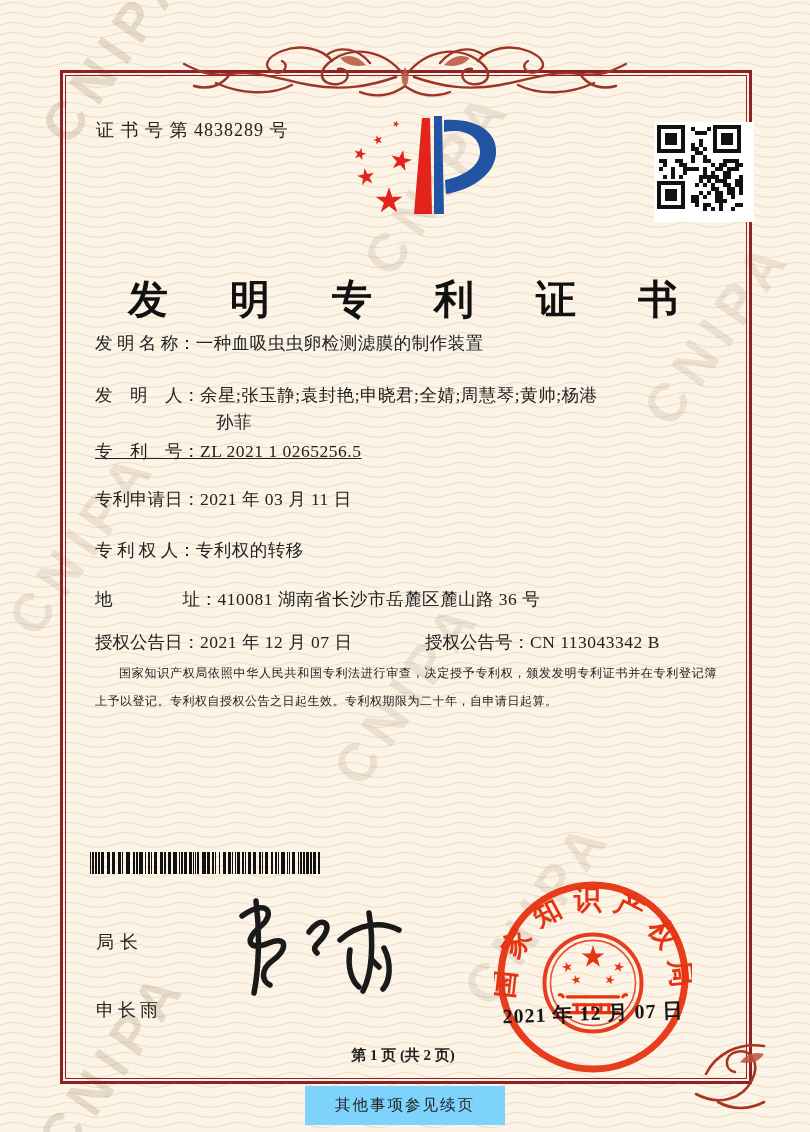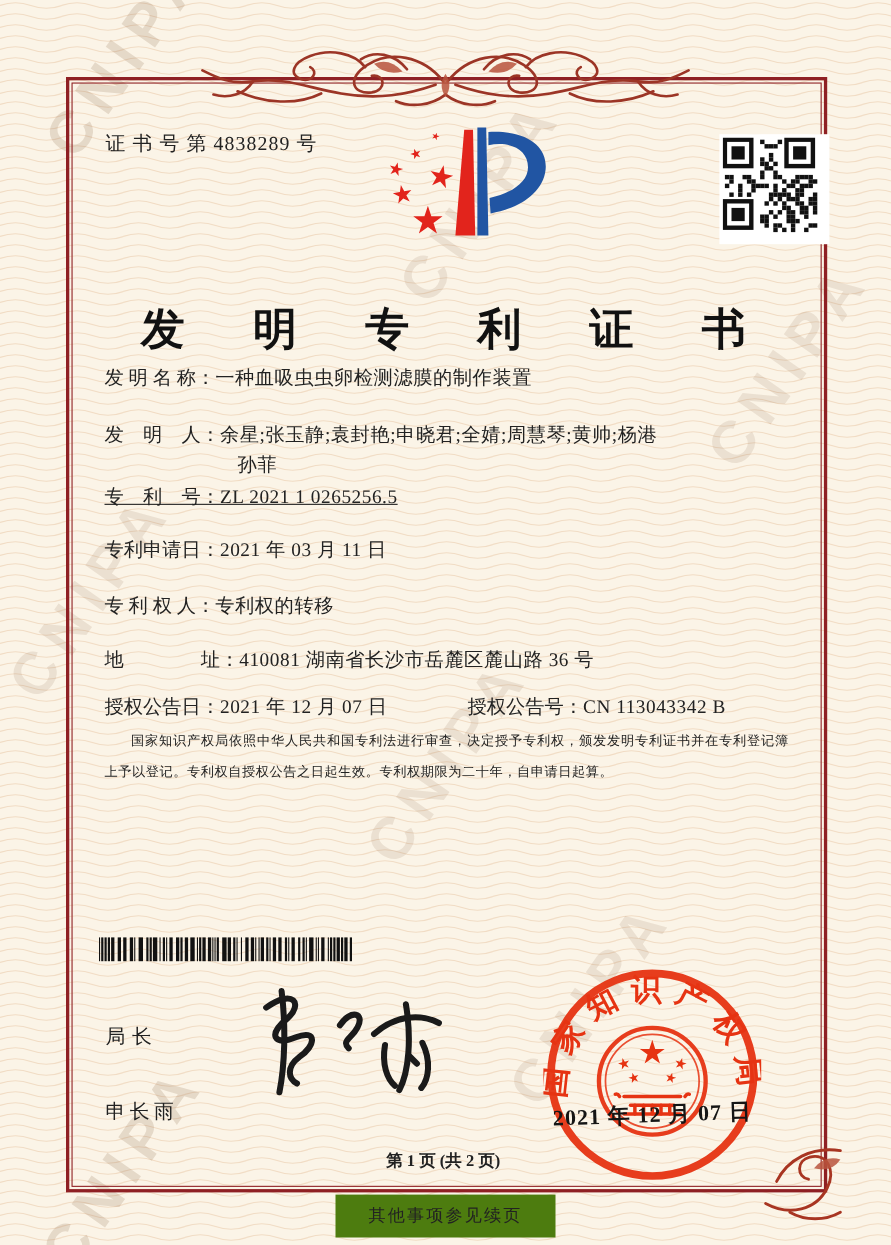--- a/index.html
+++ b/index.html
@@ -32,21 +32,21 @@
   .barcode{position:absolute;left:90px;top:852px;}
   .signer-title{position:absolute;left:96px;top:930px;font-size:18px;letter-spacing:6px;text-align:center;}
   .signer-name{position:absolute;left:96px;top:998px;font-size:18px;letter-spacing:4px;}
   .signature{position:absolute;left:212px;top:888px;}
   .seal{position:absolute;left:494px;top:878px;width:198px;height:198px;z-index:4;}
   .seal-date{position:absolute;left:-10px;right:-10px;top:122px;text-align:center;
              font-size:20px;font-weight:bold;color:#151515;letter-spacing:1px;
              transform:rotate(-2deg);white-space:nowrap;}
   .page-info{position:absolute;left:60px;top:1046px;width:686px;text-align:center;font-size:15px;font-weight:bold;}
   .note-box{position:absolute;left:50%;top:1086px;transform:translateX(-50%);
-            background:#4d7c0f;padding:9px 30px;font-size:15.5px;letter-spacing:2px;z-index:5;}
+            background:#7dd3fc;padding:9px 30px;font-size:15.5px;letter-spacing:2px;z-index:5;}
 </style>
 </head>
 <body>
 
 <div class="page">
 
   <svg class="bg-svg" width="810" height="1132">
     <defs>
       <pattern id="wav" width="56" height="10" patternUnits="userSpaceOnUse">
         <path d="M0 5 Q 14 0 28 5 T 56 5" fill="none" stroke="#f1dcc4" stroke-width="1.1"></path>

